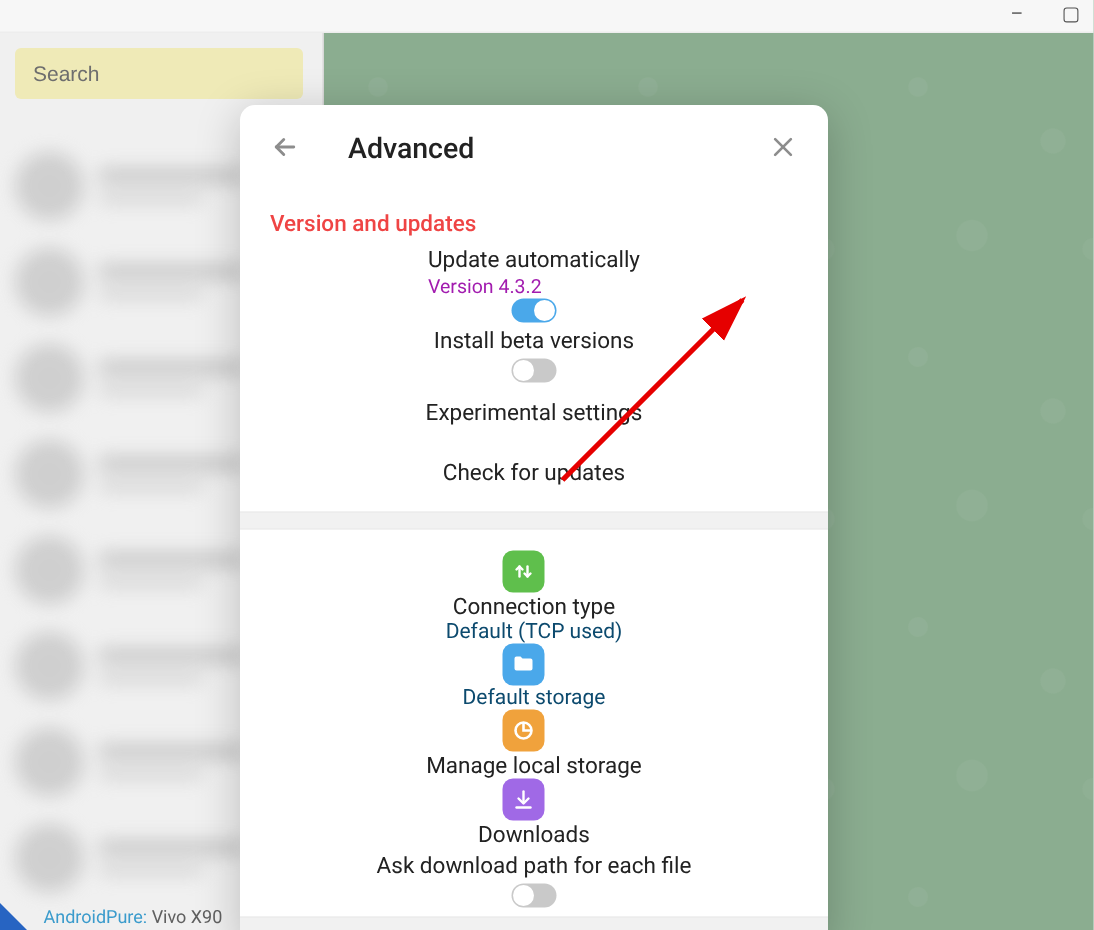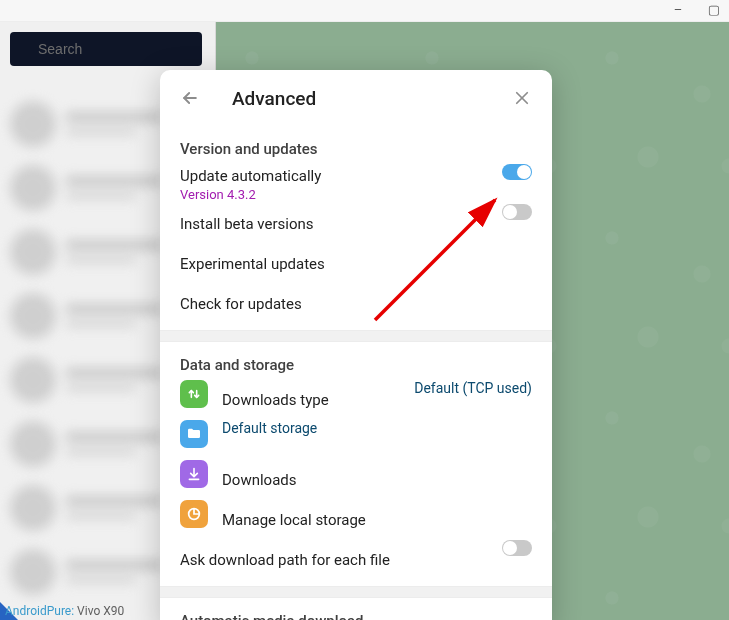--- a/index.html
+++ b/index.html
@@ -17,22 +17,22 @@
   .app {
     display: flex; height: calc(100% - 22px);
     position: relative;
   }
   .sidebar {
     width: 216px; background: #fff; border-right: 1px solid #e6e6e6;
     position: relative;
   }
   .search-wrap { padding: 10px 10px; }
   .search {
-    width: 192px; height: 34px; background: #0f172a; border: none;
-    border-radius: 4px; padding: 0 28px; font-size: 14px; color:#777;
+    width: 192px; height: 34px; background: #fef9c3; border: none;
+    border-radius: 4px; padding: 0 12px; font-size: 14px; color:#777;
     outline: none;
   }
   .chatarea {
     flex: 1; position: relative; overflow: hidden;
     background: #94b89a;
   }
   .pattern {
     position:absolute; inset:0;
     background:
       radial-gradient(circle at 20% 20%, rgba(255,255,255,0.07) 6px, transparent 7px),
@@ -47,21 +47,21 @@
     background: rgba(80,90,80,0.55); color:#fff; font-size:13px;
     padding:6px 14px; border-radius:14px; white-space:nowrap;
   }
   .blur-list { position:absolute; top:70px; left:0; right:0; bottom:0; filter: blur(6px); opacity:.85;}
   .blur-row { height:64px; display:flex; align-items:center; padding:0 10px; gap:10px;}
   .blur-av { width:46px; height:46px; border-radius:50%; background:#d7d7d7;}
   .blur-txt { flex:1;}
   .blur-line1 { height:10px; width:70%; background:#cfcfcf; border-radius:3px; margin-bottom:6px;}
   .blur-line2 { height:8px; width:50%; background:#e1e1e1; border-radius:3px;}
   .footer-text {
-    position:absolute; left:5px; bottom:2px; font-size:12px; color:#666;margin-top:38px;
+    position:absolute; left:29px; bottom:2px; font-size:12px; color:#666;margin-top:38px;
   }
   .footer-text .brand { color:#3ea5d9; }
   .corner-flag {
     position:absolute; left:0; bottom:0; width:0; height:0;
     border-left:18px solid #2a6bcf; border-top:18px solid transparent;
   }
 
   
   .dim { position:absolute; inset:0; background:rgba(0,0,0,0.06); }
 
@@ -82,24 +82,24 @@
   }
   .close-btn { margin-left:auto; }
   .modal-title { font-size:19px; font-weight:500; color:#222; }
   .modal-body {
     flex:1; overflow-y:auto; position:relative;
   }
   .modal-body::-webkit-scrollbar { width:6px;}
   .modal-body::-webkit-scrollbar-thumb { background:#c9c9c9; border-radius:3px;}
   .section-gap { height:12px; background:#f1f1f1; border-top:1px solid #ececec; border-bottom:1px solid #ececec;}
   .section { padding: 14px 20px 6px 20px; }
-  .section-title { color:#404040; font-size:15px; font-weight:500; margin-bottom:6px;}
+  .section-title { color:#ef4444; font-size:15px; font-weight:500; margin-bottom:6px;}
   .row {
-    display:flex; min-height:40px;
-    font-size:15px; color:#222; cursor:pointer;
+    display:flex; align-items:center; min-height:40px;
+    font-size:15px; color:#222; cursor:pointer;flex-direction:column;
   }
   .row .subtext { font-size:13px; color:#a21caf; margin-top:2px;}
   .row-main { flex:1; display:flex; flex-direction:column; justify-content:center;}
   .row-right { color:#0c4a6e; font-size:14px; text-align:right; max-width:160px;}
   .icon-box {
     width:28px; height:28px; border-radius:7px; margin-right:14px;
     display:flex; align-items:center; justify-content:center; flex-shrink:0;
   }
   .ic-green { background:#5fbf4c;}
   .ic-blue  { background:#4aa8ea;}
@@ -246,82 +246,81 @@
           <div class="row-main">
               <span>Install beta versions</span>
             </div>
           <div class="toggle off">
               <div class="knob"></div>
             </div>
         </div>
 
         <div class="row">
           <div class="row-main">
-              <span>Experimental updates</span>
+              <span>Experimental settings</span>
             </div>
         </div>
 
         <div class="row">
           <div class="row-main">
               <span>Check for updates</span>
             </div>
         </div>
       </div>
 
       <div class="section-gap"></div>
 
       <div class="section">
-        <div class="section-title">Data and storage</div>
 
         <div class="row">
           <div class="icon-box ic-green">
             <svg width="16" height="16" viewBox="0 0 24 24" fill="none" stroke="#fff" stroke-width="2.4" stroke-linecap="round" stroke-linejoin="round">
                 <path d="M8 17V7"></path>
                 <polyline points="5 10 8 7 11 10"></polyline>
                 <path d="M16 7v10"></path>
                 <polyline points="13 14 16 17 19 14"></polyline>
               </svg>
           </div>
           <div class="row-main">
-              <span>Downloads type</span>
+              <span>Connection type</span>
             </div>
           <div class="row-right">Default (TCP used)</div>
         </div>
 
         <div class="row">
           <div class="icon-box ic-blue">
             <svg width="16" height="16" viewBox="0 0 24 24" fill="#fff">
                 <path d="M3 6a2 2 0 0 1 2-2h4l2 2h8a2 2 0 0 1 2 2v8a2 2 0 0 1-2 2H5a2 2 0 0 1-2-2V6z"></path>
               </svg>
           </div>
           <div class="row-right">Default storage</div>
+        </div>
+
+        <div class="row">
+          <div class="icon-box ic-orange">
+            <svg width="16" height="16" viewBox="0 0 24 24" fill="none" stroke="#fff" stroke-width="2.6">
+                <circle cx="12" cy="12" r="8"></circle>
+                <path d="M12 4v8h8"></path>
+              </svg>
+          </div>
+          <div class="row-main">
+              <span>Manage local storage</span>
+            </div>
         </div>
 
         <div class="row">
           <div class="icon-box ic-purple">
             <svg width="16" height="16" viewBox="0 0 24 24" fill="none" stroke="#fff" stroke-width="2.4" stroke-linecap="round" stroke-linejoin="round">
                 <path d="M12 4v10"></path>
                 <polyline points="7 11 12 16 17 11"></polyline>
                 <line x1="5" y1="20" x2="19" y2="20"></line>
               </svg>
           </div>
           <div class="row-main">
               <span>Downloads</span>
-            </div>
-        </div>
-
-        <div class="row">
-          <div class="icon-box ic-orange">
-            <svg width="16" height="16" viewBox="0 0 24 24" fill="none" stroke="#fff" stroke-width="2.6">
-                <circle cx="12" cy="12" r="8"></circle>
-                <path d="M12 4v8h8"></path>
-              </svg>
-          </div>
-          <div class="row-main">
-              <span>Manage local storage</span>
             </div>
         </div>
 
         <div class="row">
           <div class="row-main">
               <span>Ask download path for each file</span>
             </div>
           <div class="toggle off">
               <div class="knob"></div>
             </div>

